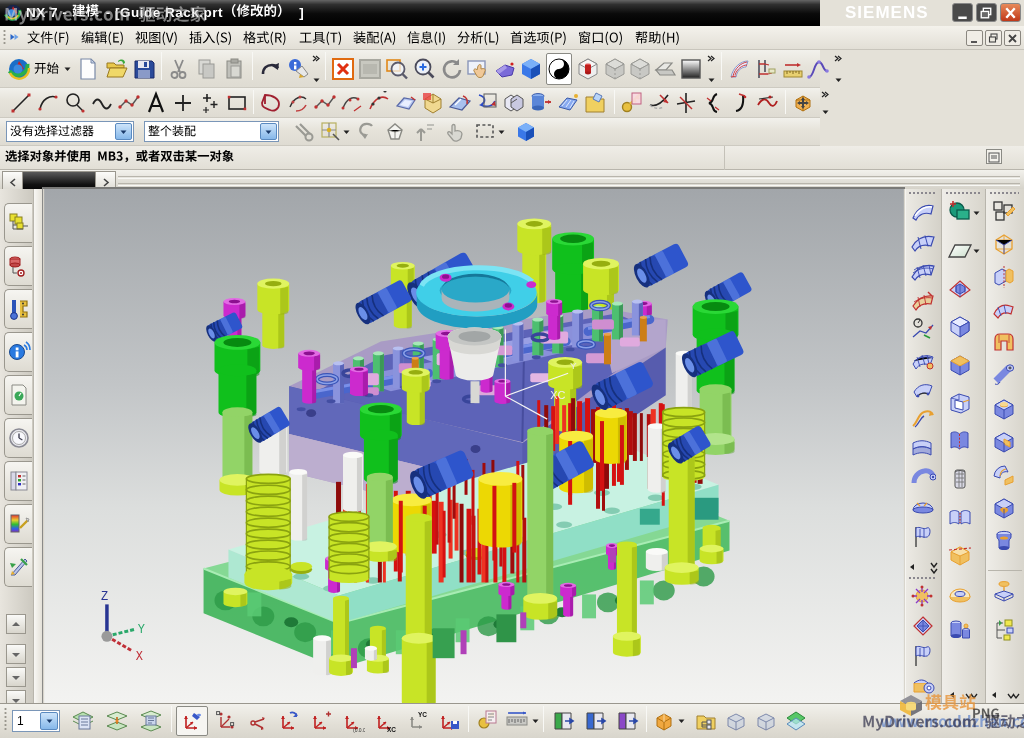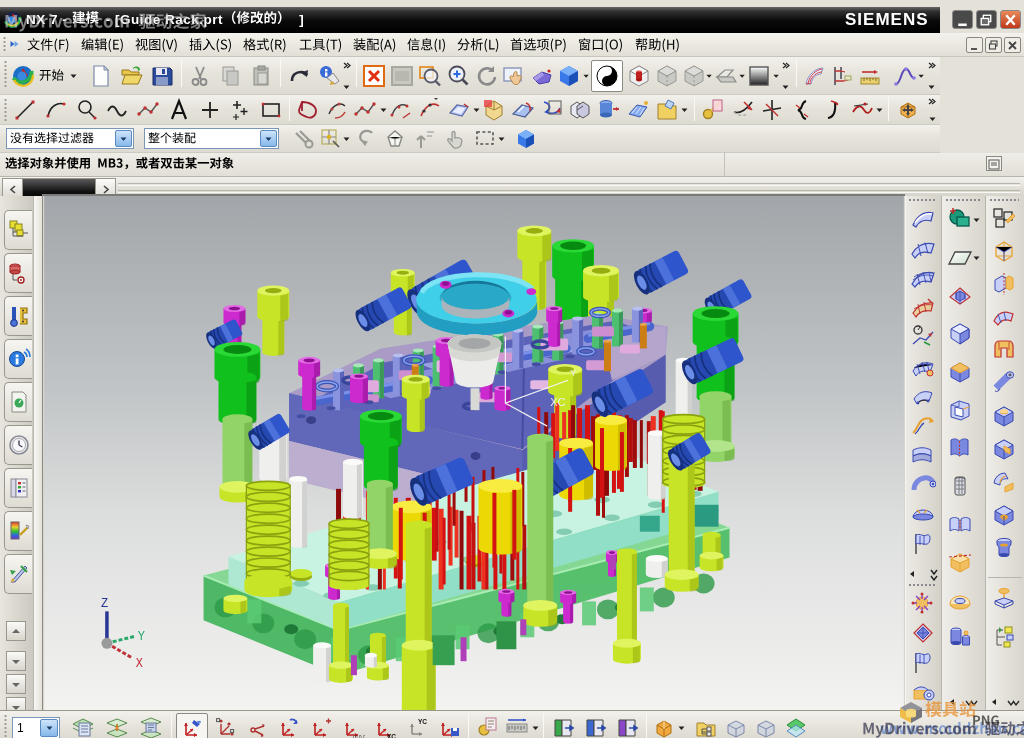--- a/index.html
+++ b/index.html
@@ -4,21 +4,21 @@
 html,body{width:1024px;height:738px;overflow:hidden}
 body{font-family:"Liberation Sans",sans-serif;position:relative;background:#e4e1d8}
 .abs{position:absolute}
 .tb{position:absolute;left:0;right:0;background:linear-gradient(#f2f1ec,#e6e3da 45%,#dedbd2)}
 .ic{display:inline-flex;align-items:center;justify-content:center;vertical-align:middle}
 .sep{display:inline-block;width:1px;align-self:stretch;background:#b8b5ac;border-right:1px solid #f8f8f5;margin:2px 3px}
 .grip{display:inline-block;width:3px;align-self:stretch;margin:2px 3px 2px 1px;
  background-image:radial-gradient(circle,#9a978e 1px,transparent 1.2px);background-size:3px 4px;background-position:0 1px}
 .row{display:flex;align-items:center;height:100%}
 </style></head><body>
-<div class="abs" style="left:0;top:7px;width:940px;height:26px;background:linear-gradient(#666 0,#303030 18%,#0a0a0a 55%,#000 100%);border-bottom:1px solid #000">
+<div class="abs" style="left:0;top:0;width:820px;height:26px;background:linear-gradient(#666 0,#303030 18%,#0a0a0a 55%,#000 100%);border-bottom:1px solid #000">
     <div class="abs" style="left:4px;top:4px"><svg width="18" height="18" viewBox="0 0 24 24">
         <circle cx="12" cy="12" r="11" fill="#18244a"></circle>
         <path d="M2 14a10 10 0 0 0 19-6" stroke="#2ab04a" stroke-width="4" fill="none"></path>
         <path d="M12 3l6 9-10 2z" fill="#cc2020"></path>
         <circle cx="10" cy="12" r="5" fill="#3a8ae0"></circle>
         <path d="M5 17a9 9 0 0 0 14-2" stroke="#e8c020" stroke-width="2" fill="none"></path>
       </svg></div>
     <div class="abs" style="left:26px;top:4px;color:#fff;font-weight:bold;font-size:13.5px;font-family:'Liberation Sans',sans-serif;letter-spacing:.5px;display:flex;align-items:center">NX 7 -&nbsp;<svg width="30" height="17" style="overflow:visible">
         <g fill="#fff">
           <path transform="translate(0.0,11.6) scale(0.013500,-0.013500)" d="M388 775V685H557V637H334V548H557V498H383V407H557V359H377V275H557V225H338V134H557V66H671V134H936V225H671V275H904V359H671V407H893V548H948V637H893V775H671V849H557V775ZM671 548H787V498H671ZM671 637V685H787V637ZM91 360C91 373 123 393 146 405H231C222 340 209 281 192 230C174 263 157 302 144 348L56 318C80 238 110 173 145 122C113 66 73 22 25 -11C50 -26 94 -67 111 -90C154 -58 191 -16 223 36C327 -49 463 -70 632 -70H927C934 -38 953 15 970 39C901 37 693 37 636 37C488 38 363 55 271 133C310 229 336 350 349 496L282 512L261 509H227C271 584 316 672 354 762L282 810L245 795H56V690H202C168 610 130 542 114 519C93 485 65 458 44 452C59 429 83 383 91 360Z"></path>

